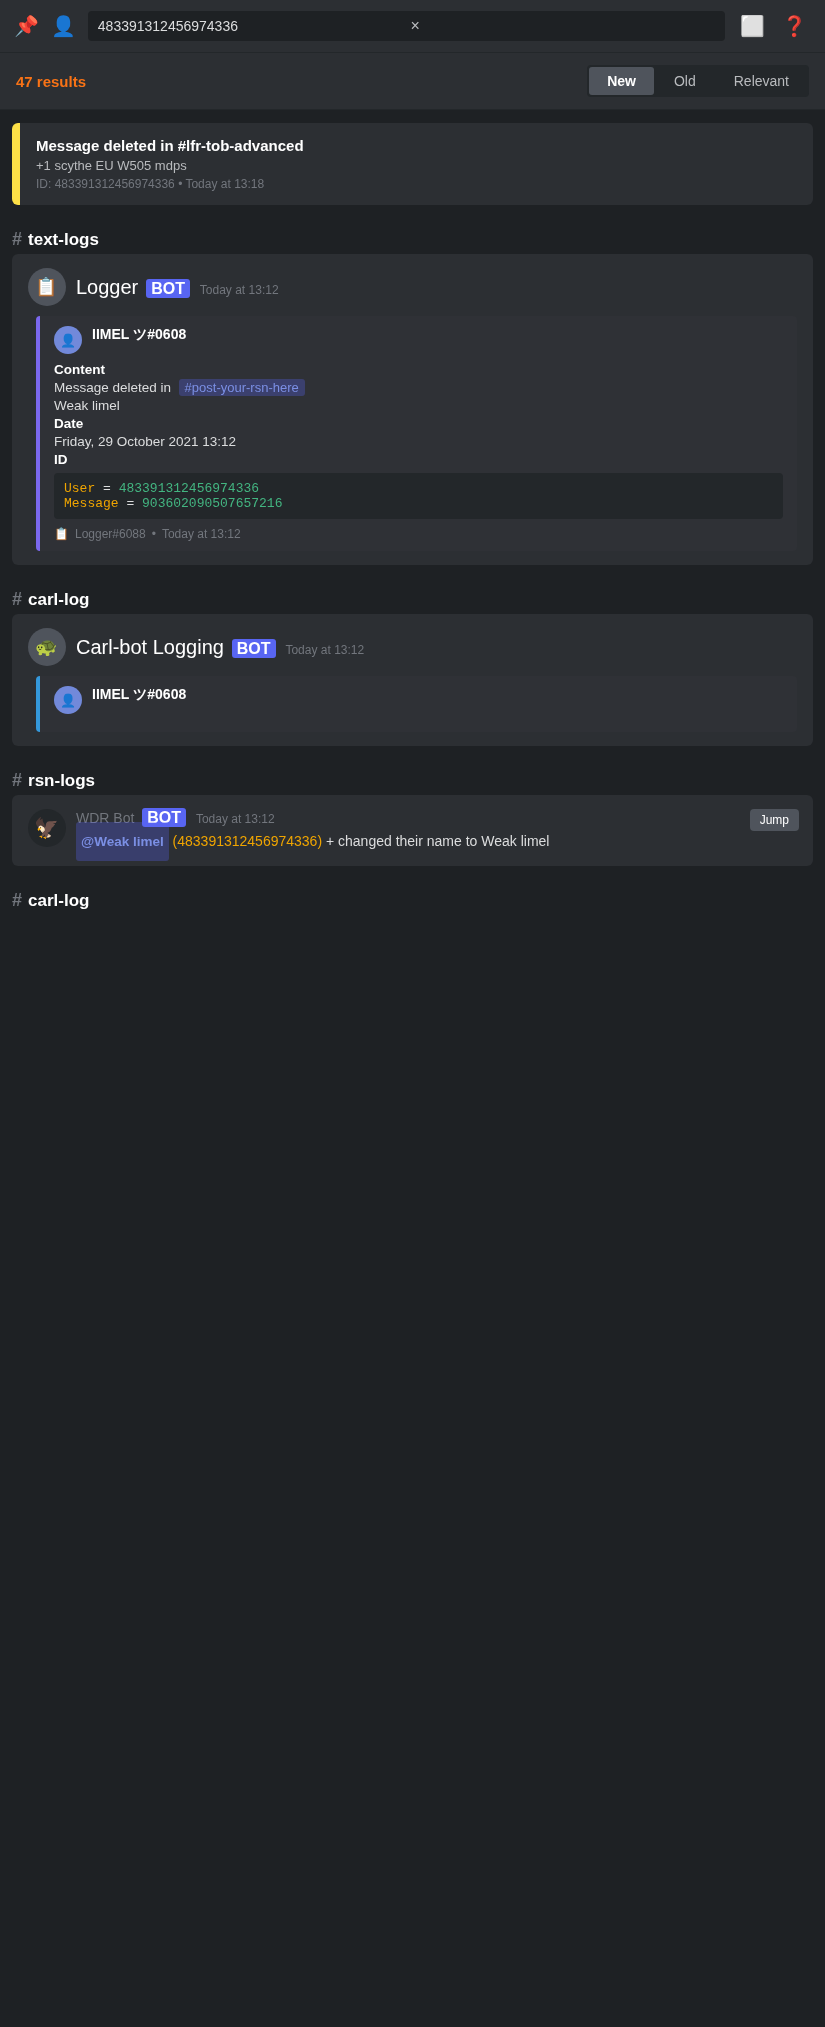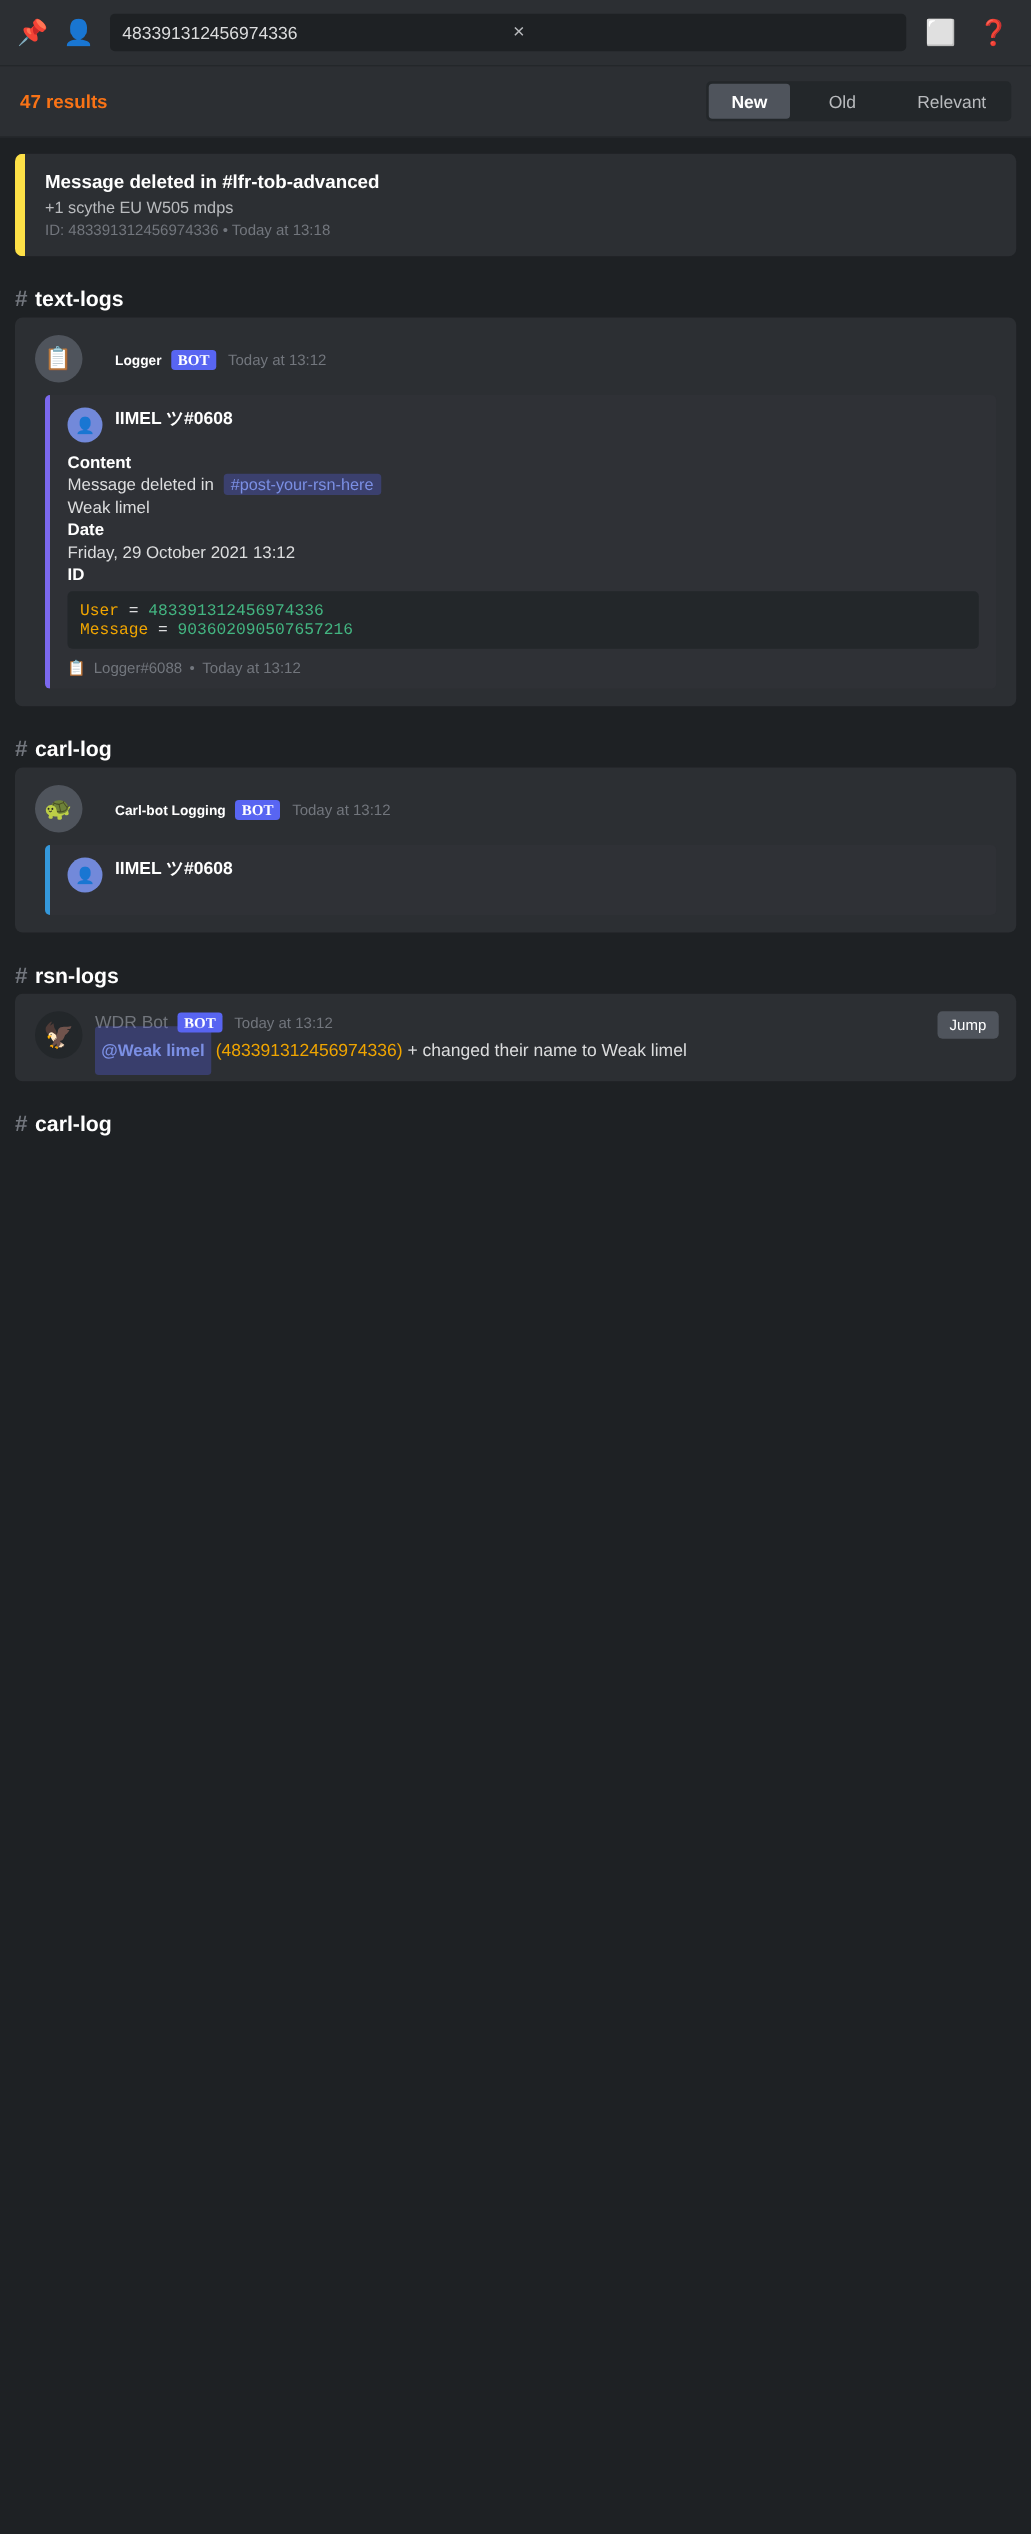--- a/index.html
+++ b/index.html
@@ -72,21 +72,21 @@
       border-bottom: 1px solid #23272a;
     }
     .results-count {
       color: #f97316;
       font-weight: 700;
       font-size: 15px;
       flex: 1;
     }
     .filter-tabs {
       display: flex;
-      gap: 13px;
+      gap: 2px;
       background: #23272a;
       border-radius: 4px;
       padding: 2px;
     }
     .filter-tab {
       padding: 6px 18px;
       border-radius: 3px;
       cursor: pointer;
       font-size: 14px;
       color: #b9bbbe;
@@ -166,34 +166,32 @@
       height: 38px;
       border-radius: 50%;
       background: #4f545c;
       display: flex;
       align-items: center;
       justify-content: center;
       font-size: 18px;
       flex-shrink: 0;
     }
     .msg-author {
-      font-weight: 700;
-      font-size: 11px;
-      color: #ffffff;
-      margin-left: 16px;
+      font-weight: 400;
+      font-size: 20px;
+      color: #ffffff;
     }
     .bot-badge {
       background: #5865f2;
       color: #ffffff;
-      font-size: 12px;
+      font-size: 16px;
       font-weight: 700;
       padding: 1px 5px;
       border-radius: 3px;
       margin-left: 4px;
-      font-family: Liberation Serif, serif;
     }
     .msg-timestamp {
       color: #72767d;
       font-size: 12px;
       margin-left: 6px;
     }
 
     
     .embed {
       border-radius: 4px;

